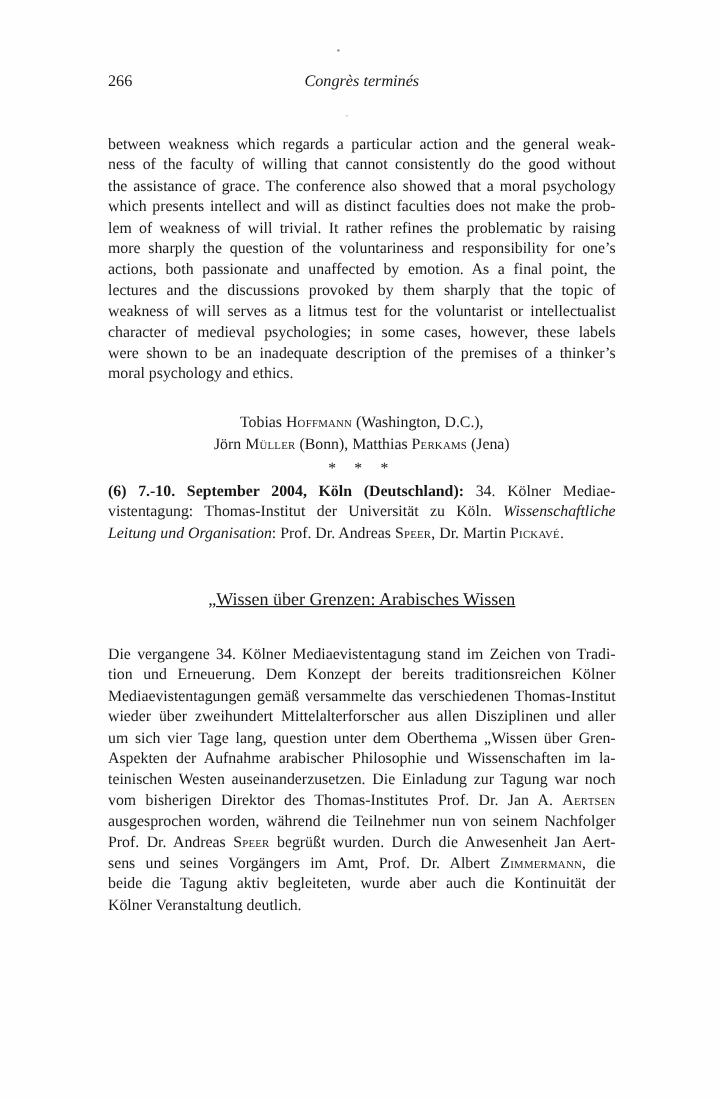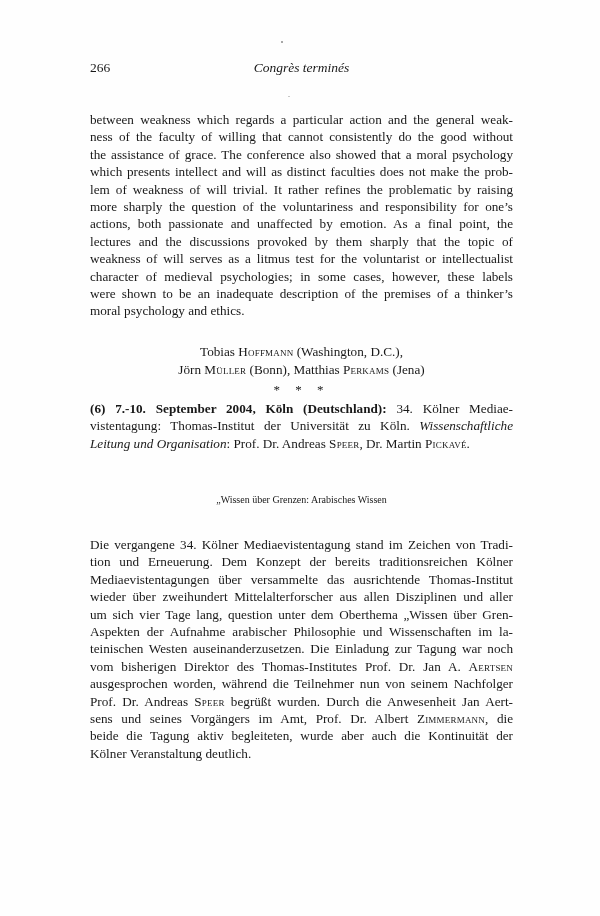--- a/index.html
+++ b/index.html
@@ -37,21 +37,21 @@
   .b  { font-weight: bold; }
   .i  { font-style: italic; }
   .sc { font-variant: small-caps; letter-spacing: 0.2px; }
   
   .para1       { top: 111px; }
   .attribution { top: 343px; text-align: center; }
   .attribution .line { line-height: 17.6px; }
   .separator   { top: 382px; text-align: center; font-size: 13px; letter-spacing: 6px; }
   .section     { top: 400px; }
   .heading     { top: 490px; text-align: center; }
-  .heading .line { font-size: 10px; line-height: 20px; white-space: nowrap; }
+  .heading .line { font-size: 15px; line-height: 20px; white-space: nowrap; text-decoration: underline; }
   .para2       { top: 536px; }
   
   .speck {
     position: absolute;
     border-radius: 50%;
     background: #8a8a8a;
   }
   .speck1 { left: 281px; top: 41px; width: 2px; height: 2px; }
   .speck2 { left: 288px; top: 96px; width: 2px; height: 1px; background:#b5b5b5; }
 </style>
@@ -96,21 +96,21 @@
       <div class="line"><span class="i">Leitung und Organisation</span><span>: Prof. Dr. Andreas </span><span class="sc">Speer</span><span>, Dr. Martin </span><span class="sc">Pickavé</span><span>.</span></div>
     </div>
 
   <div class="col heading">
       <div class="line"><span>„Wissen über Grenzen: Arabisches Wissen</span></div>
     </div>
 
   <div class="col para2 justify">
       <div class="line j"><span>Die vergangene 34. Kölner Mediaevistentagung stand im Zeichen von Tradi-</span></div>
       <div class="line j"><span>tion und Erneuerung. Dem Konzept der bereits traditionsreichen Kölner</span></div>
-      <div class="line j"><span>Mediaevistentagungen über versammelte das ausrichtende Thomas-Institut</span></div>
+      <div class="line j"><span>Mediaevistentagungen gemäß versammelte das verschiedenen Thomas-Institut</span></div>
       <div class="line j"><span>wieder über zweihundert Mittelalterforscher aus allen Disziplinen und aller</span></div>
       <div class="line j"><span>um sich vier Tage lang, question unter dem Oberthema „Wissen über Gren-</span></div>
       <div class="line j"><span>Aspekten der Aufnahme arabischer Philosophie und Wissenschaften im la-</span></div>
       <div class="line j"><span>teinischen Westen auseinanderzusetzen. Die Einladung zur Tagung war noch</span></div>
       <div class="line j"><span>vom bisherigen Direktor des Thomas-Institutes Prof. Dr. Jan A. </span><span class="sc">Aertsen</span></div>
       <div class="line j"><span>ausgesprochen worden, während die Teilnehmer nun von seinem Nachfolger</span></div>
       <div class="line j"><span>Prof. Dr. Andreas </span><span class="sc">Speer</span><span> begrüßt wurden. Durch die Anwesenheit Jan Aert-</span></div>
       <div class="line j"><span>sens und seines Vorgängers im Amt, Prof. Dr. Albert </span><span class="sc">Zimmermann</span><span>, die</span></div>
       <div class="line j"><span>beide die Tagung aktiv begleiteten, wurde aber auch die Kontinuität der</span></div>
       <div class="line"><span>Kölner Veranstaltung deutlich.</span></div>

